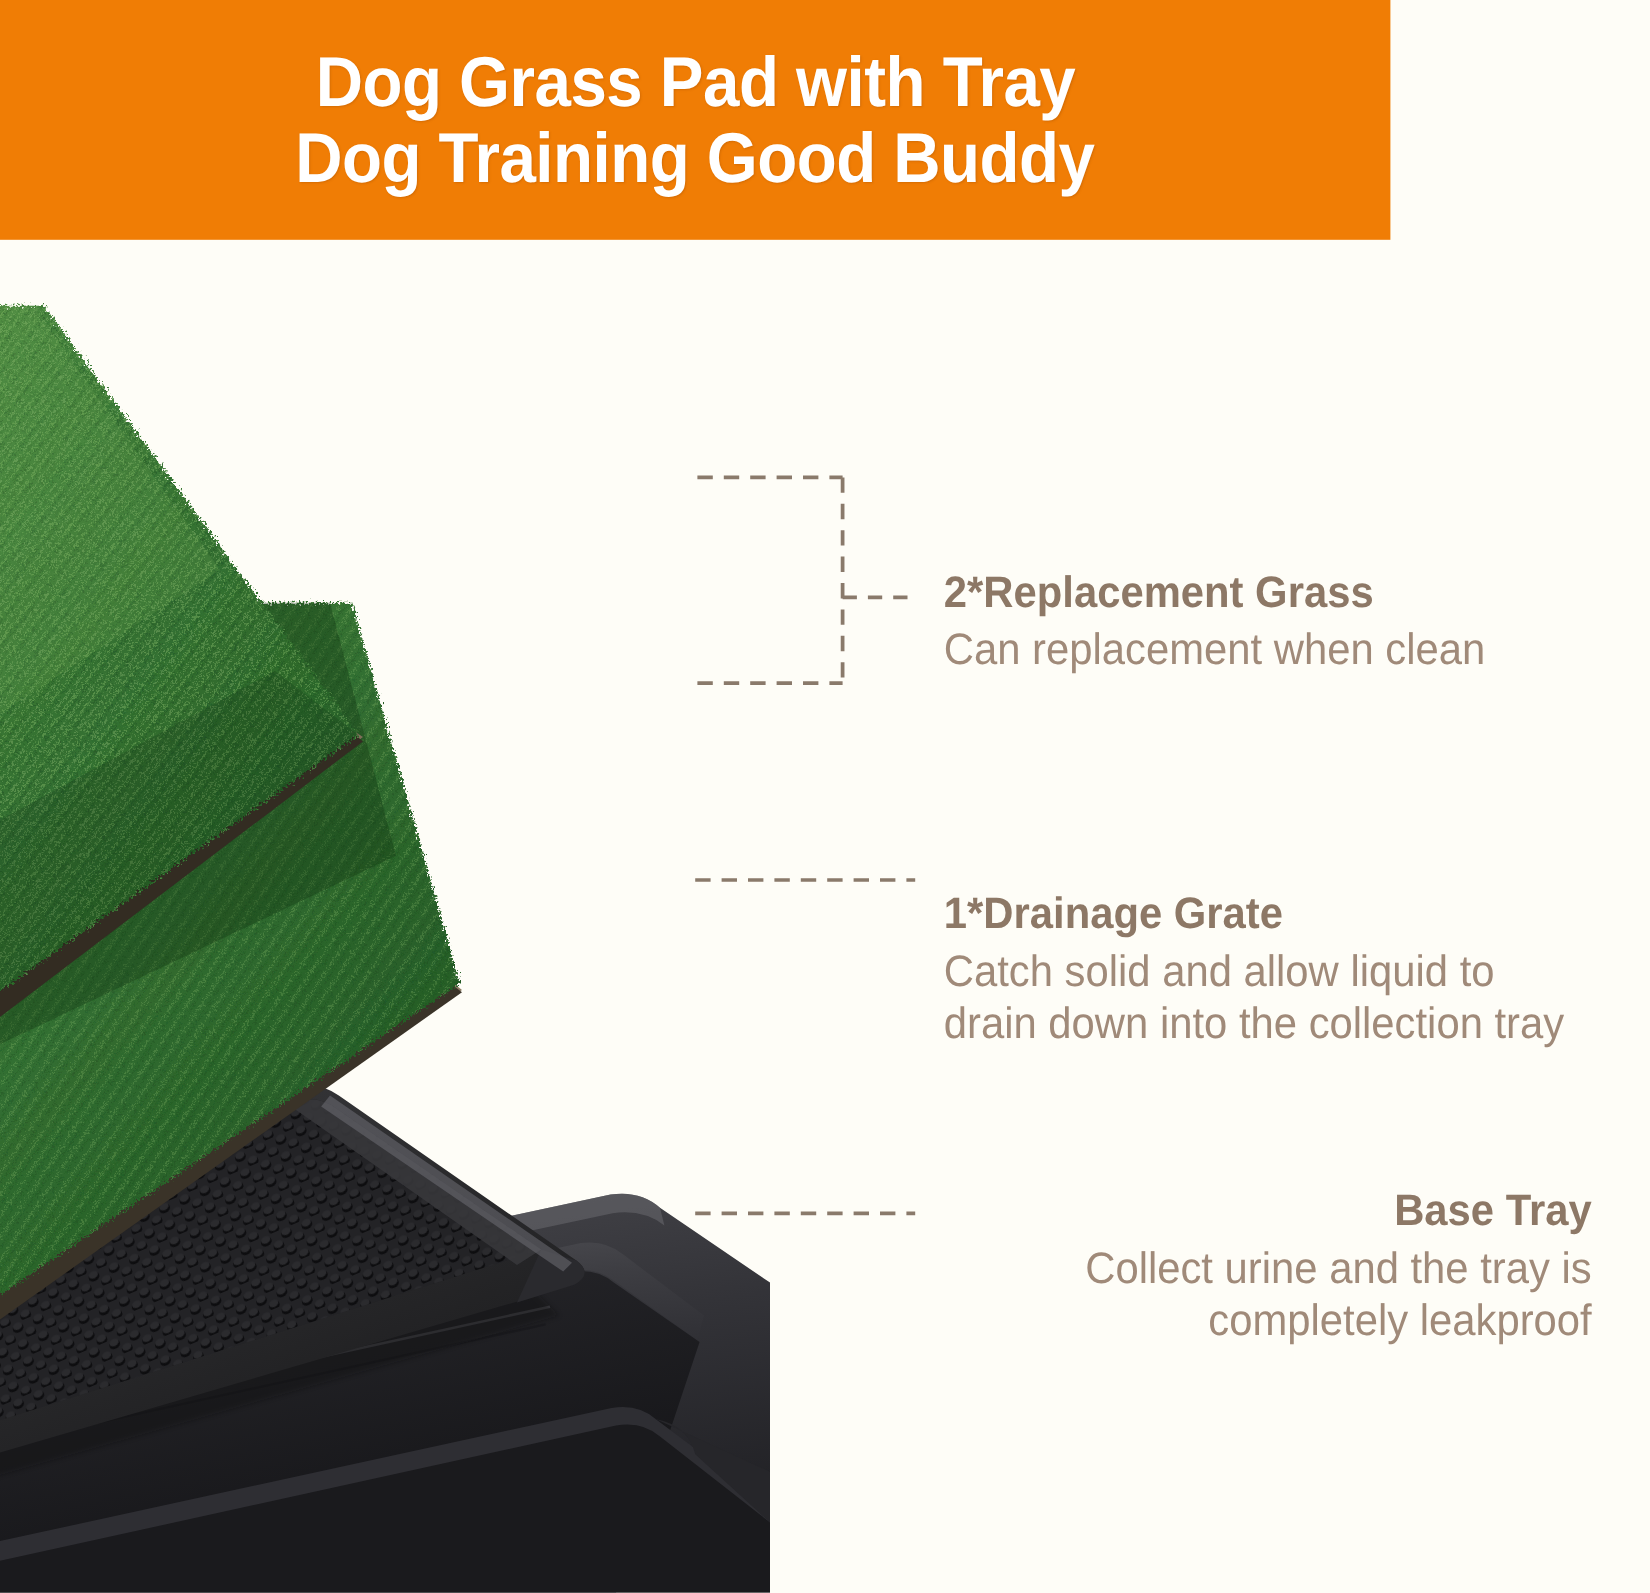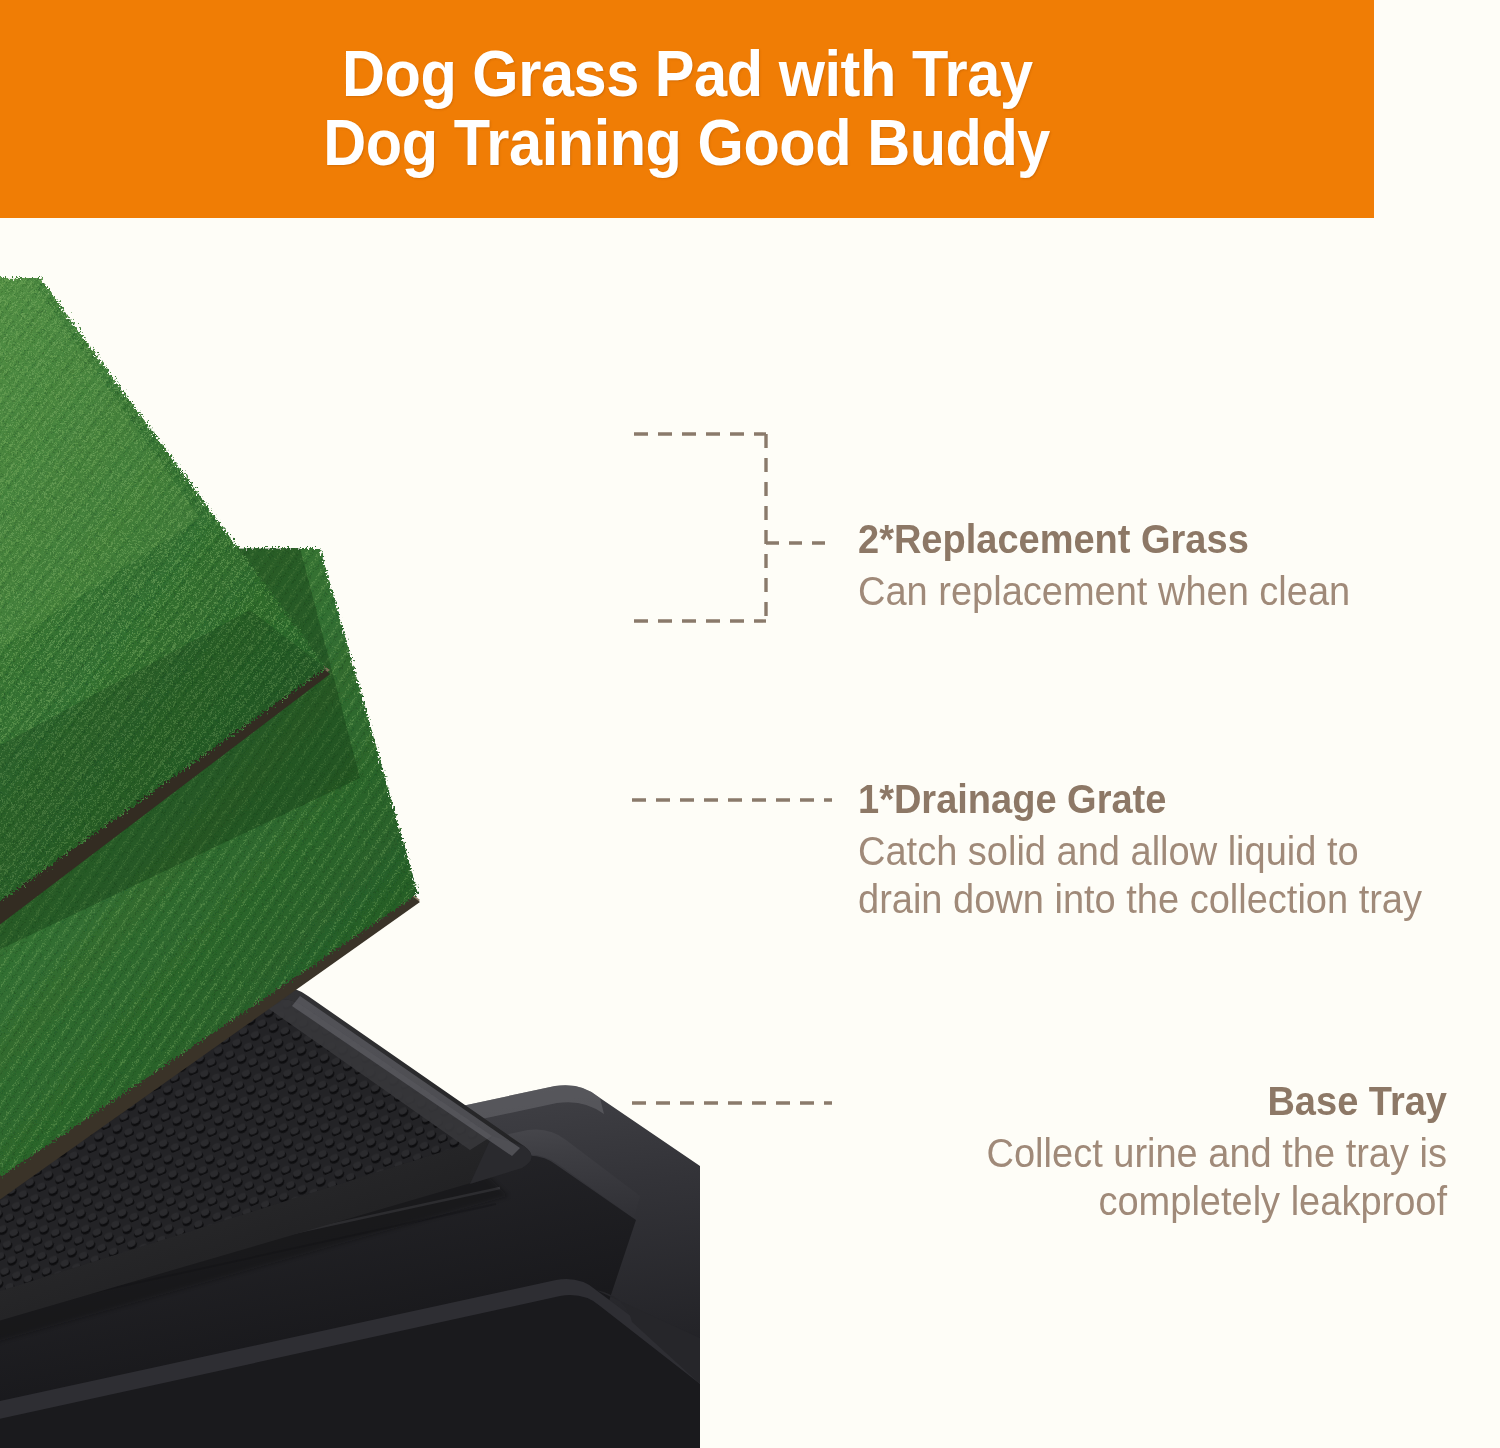--- a/index.html
+++ b/index.html
@@ -6,21 +6,21 @@
   html,body { width:1500px; height:1448px; }
   body {
     font-family:"Liberation Sans", sans-serif;
     background:#FEFDF7;
     position:relative;
     overflow:hidden;
   }
 
   
   #header-banner{
-    position:absolute; left:0; top:0; width:1374px; height:218px;
+    position:absolute; left:0; top:0; width:1264px; height:218px;
     background:#F07D05;
     display:flex; flex-direction:column;
     align-items:center; justify-content:center;
   }
   .banner-line{
     color:#FFFFFF;
     font-family:"Liberation Sans Narrow","Liberation Sans",sans-serif;
     font-weight:bold;
     font-size:64px;
     line-height:1.08;
@@ -64,21 +64,21 @@
     font-family:"Liberation Sans Narrow","Liberation Sans",sans-serif;
     font-weight:normal;
     font-size:40px;
     line-height:1.20;
     color:#A08A79;
     transform:scaleX(0.95);
     transform-origin:left top;
     margin-top:4px;
   }
   #callout-grass{ top:516px; }
-  #callout-grate{ top:776px; }
+  #callout-grate{ top:808px; }
   #callout-tray{  top:1078px;text-align:right; }
 </style>
 </head>
 <body>
 
 <div id="header-banner">
   <div class="banner-line">Dog Grass Pad with Tray</div>
   <div class="banner-line">Dog Training Good Buddy</div>
 </div>
 

